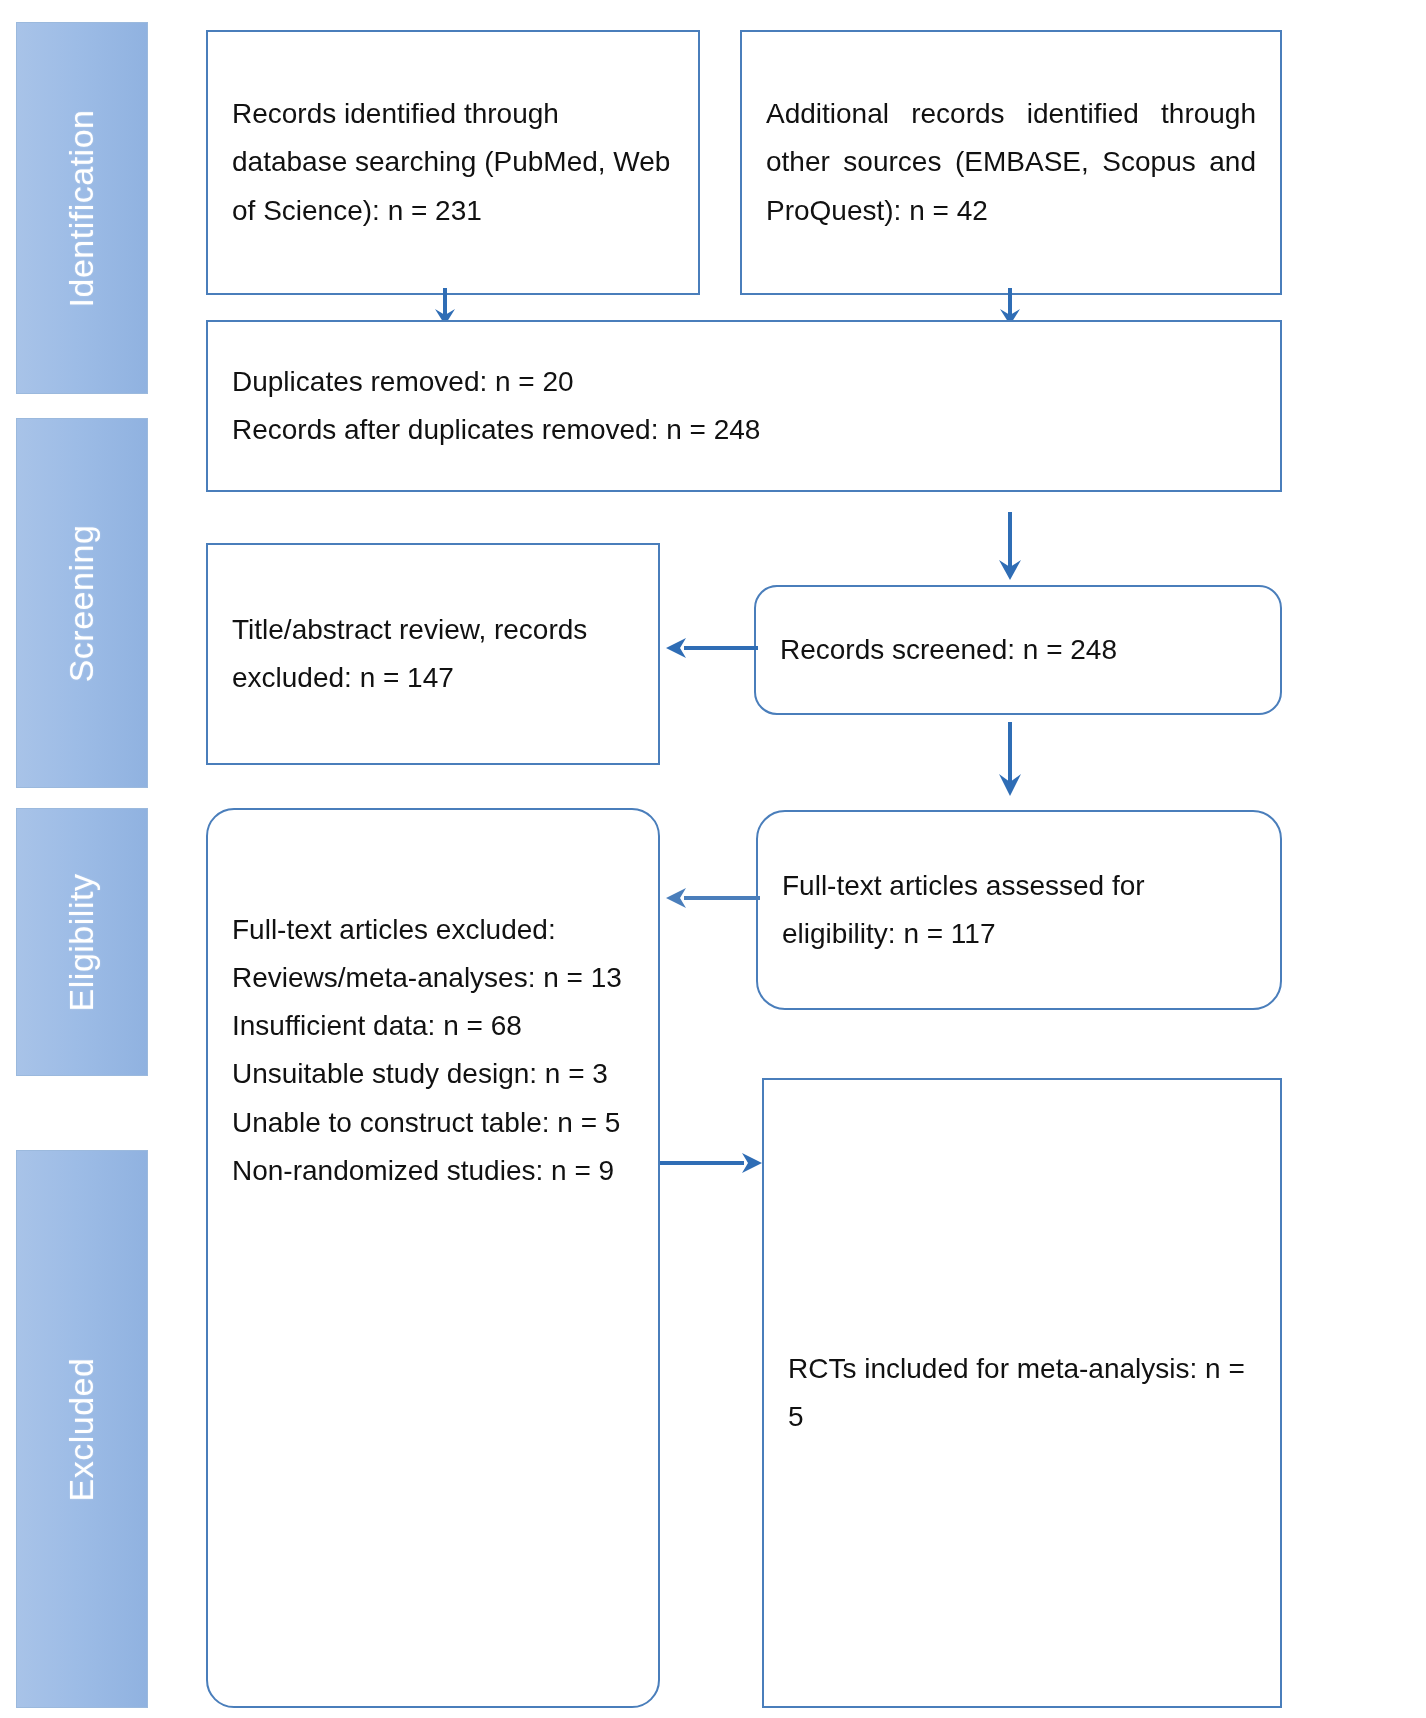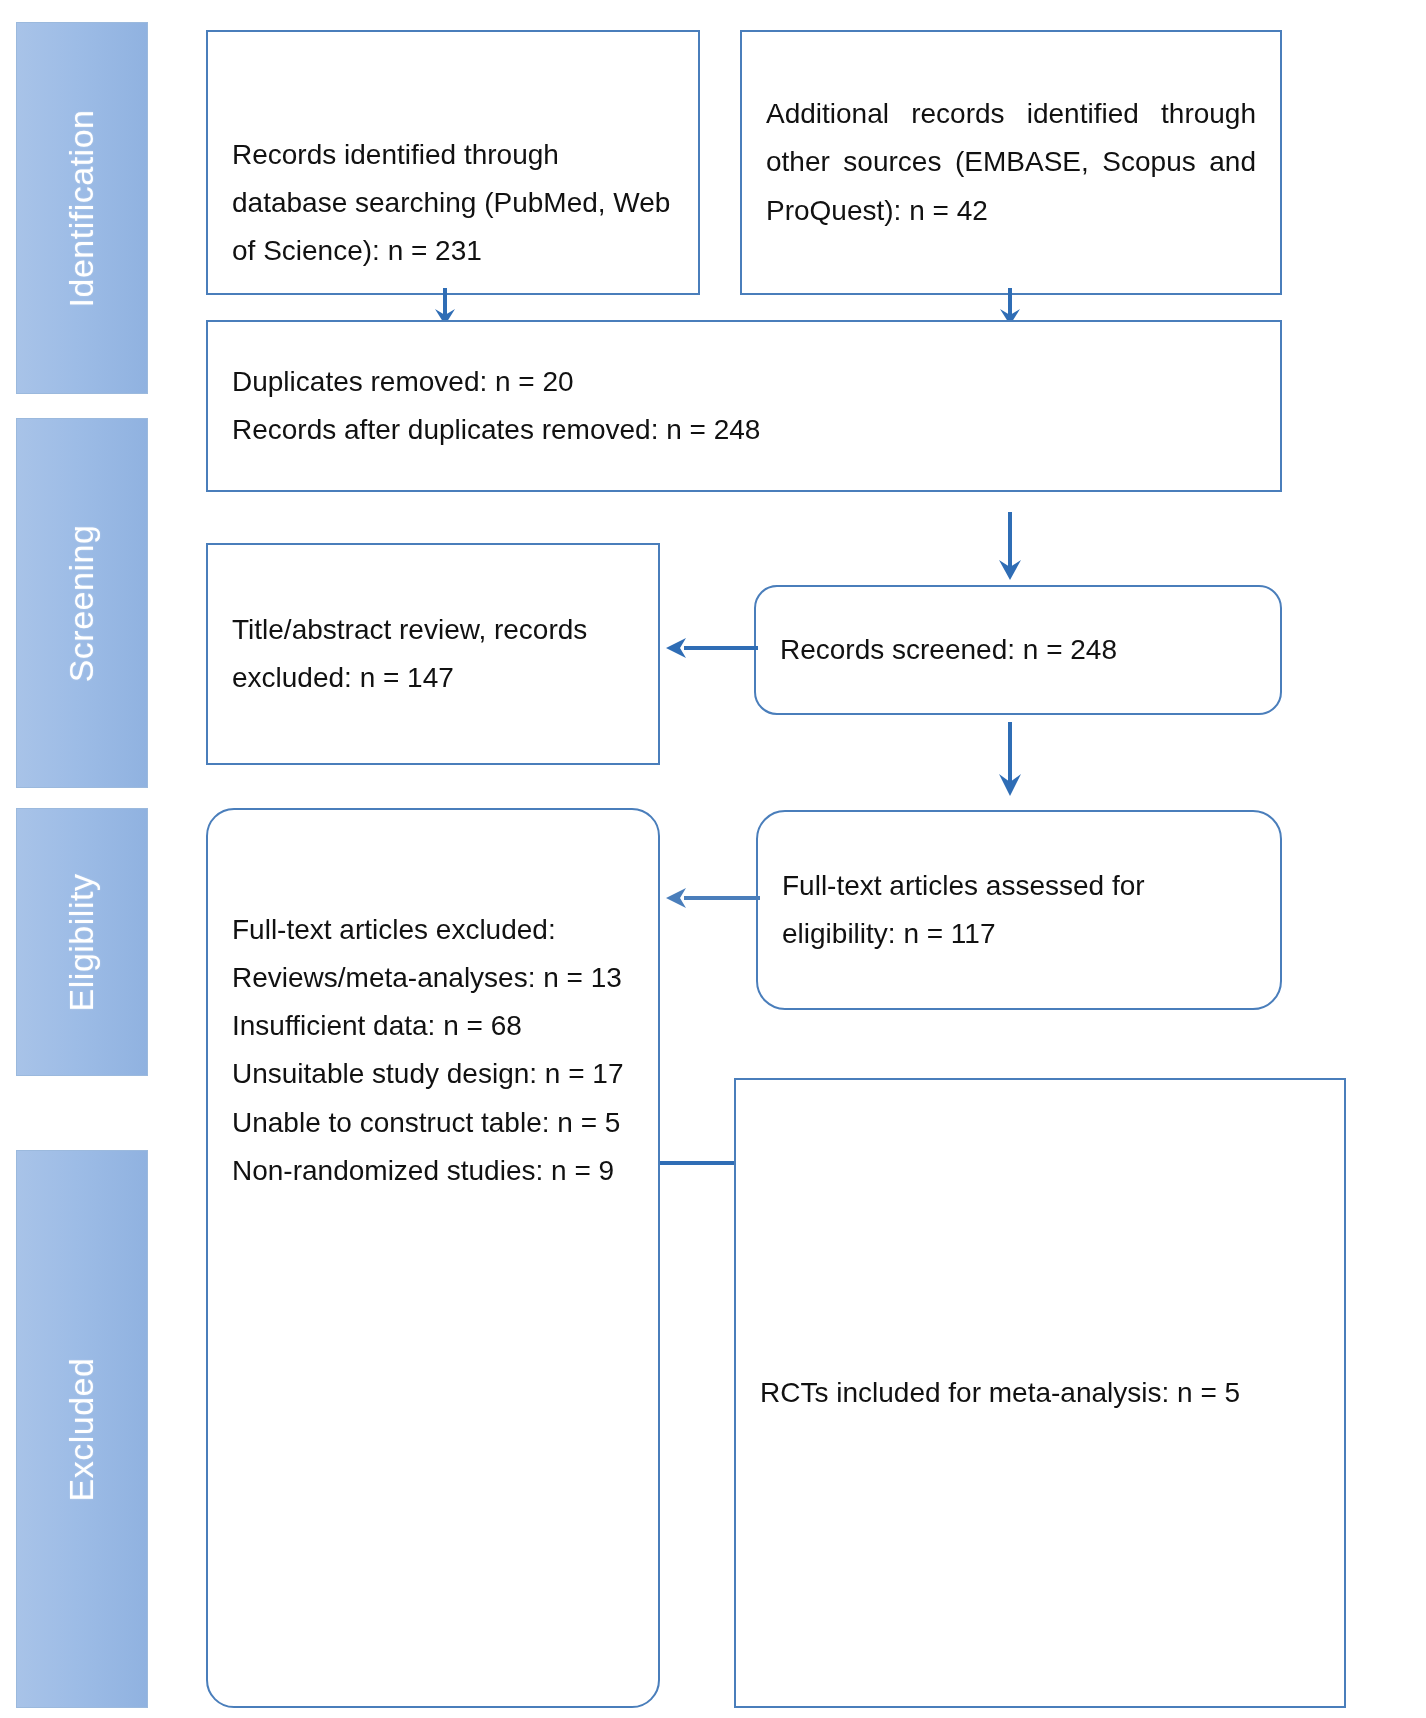--- a/index.html
+++ b/index.html
@@ -88,21 +88,21 @@
   </div>
 
   <div class="stage-bar" style="left:16px; top:808px; width:132px; height:268px;">
     <span class="stage-label">Eligibility</span>
   </div>
 
   <div class="stage-bar" style="left:16px; top:1150px; width:132px; height:558px;">
     <span class="stage-label">Excluded</span>
   </div>
 
-  <div class="flow-box" style="left:206px; top:30px; width:494px; height:265px;justify-content:flex-end;">
+  <div class="flow-box" style="left:206px; top:30px; width:494px; height:265px;">
     <span class="btxt">Records identified through database searching (PubMed, Web of Science): n = 231</span>
   </div>
 
   <div class="flow-box justified" style="left:740px; top:30px; width:542px; height:265px;">
     <span class="btxt">Additional records identified through other sources (EMBASE, Scopus and ProQuest): n = 42</span>
   </div>
 
   <div class="arrow" style="left:427px; top:288px;">
     <svg width="36" height="38" viewBox="0 0 36 38">
       <line x1="18" y1="0" x2="18" y2="30" stroke="#2f6db5" stroke-width="4"></line>
@@ -159,29 +159,29 @@
     <svg width="98" height="36" viewBox="0 0 98 36">
       <line x1="98" y1="18" x2="22" y2="18" stroke="#4a7ebb" stroke-width="4"></line>
       <path d="M4 18 L24 8 L18 18 L24 28 Z" fill="#4a7ebb"></path>
     </svg>
   </div>
 
   <div class="flow-box topalign excl-list" style="left:206px; top:808px; width:454px; height:900px;border-radius:28px;">
     <span class="btxt" style="margin-top:78px;">Full-text articles excluded:</span>
     <span class="btxt gap">Reviews/meta-analyses: n = 13</span>
     <span class="btxt">Insufficient data: n = 68</span>
-    <span class="btxt">Unsuitable study design: n = 17</span>
+    <span class="btxt">Unsuitable study design: n = 3</span>
     <span class="btxt">Unable to construct table: n = 5</span>
     <span class="btxt">Non-randomized studies: n = 9</span>
   </div>
 
   <div class="arrow" style="left:660px; top:1145px;">
     <svg width="106" height="36" viewBox="0 0 106 36">
       <line x1="0" y1="18" x2="84" y2="18" stroke="#2f6db5" stroke-width="4"></line>
       <path d="M102 18 L82 8 L88 18 L82 28 Z" fill="#2f6db5"></path>
     </svg>
   </div>
 
-  <div class="flow-box" style="left:734px; top:1078px; width:612px; height:630px;justify-content:center;">
+  <div class="flow-box" style="left:762px; top:1078px; width:520px; height:630px;justify-content:center;">
     <span class="btxt">RCTs included for meta-analysis: n = 5</span>
   </div>
 
 </div>
 
 </body></html>

